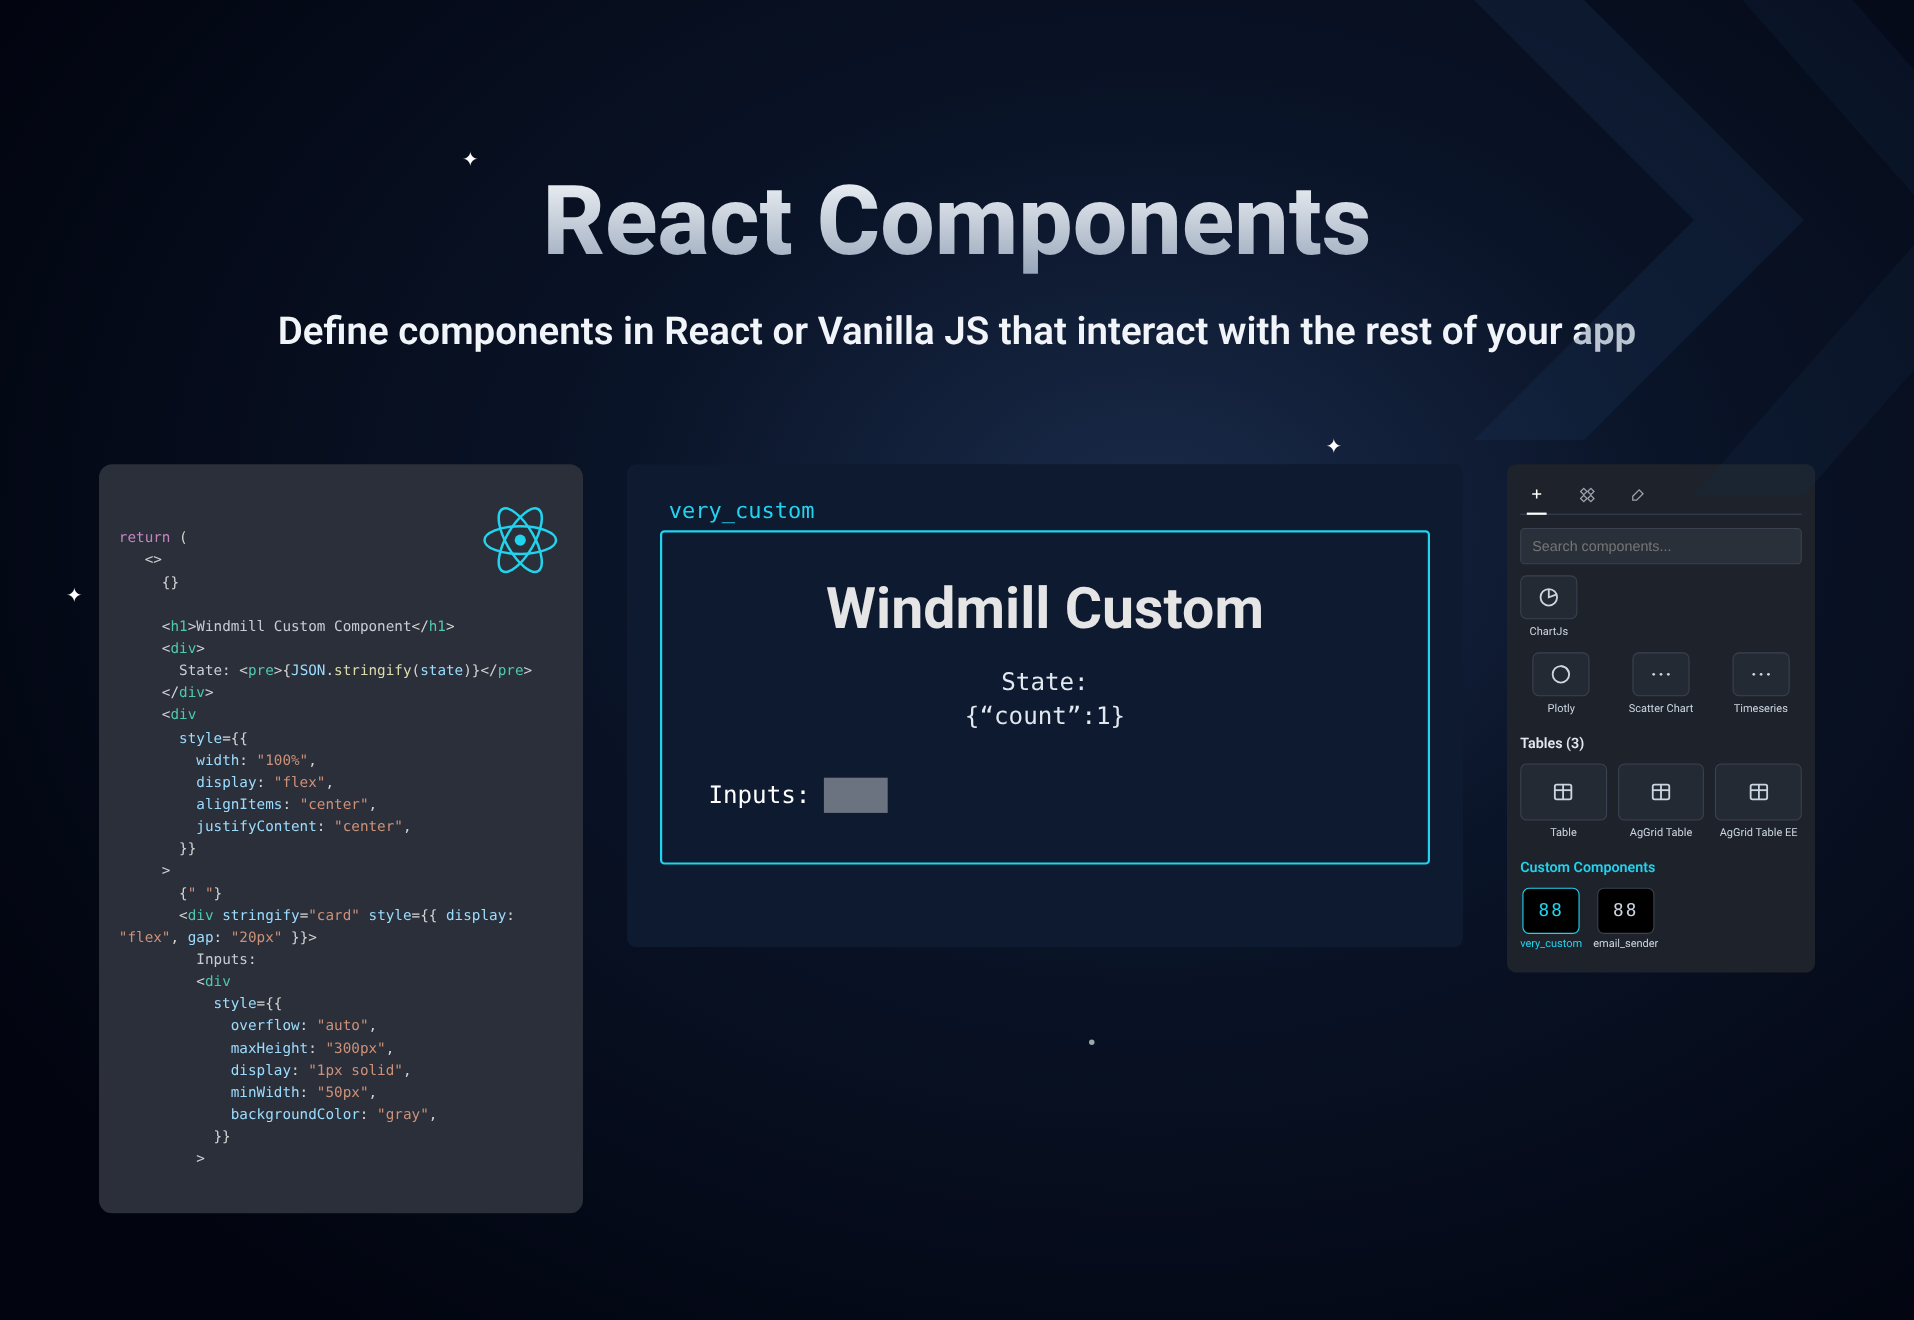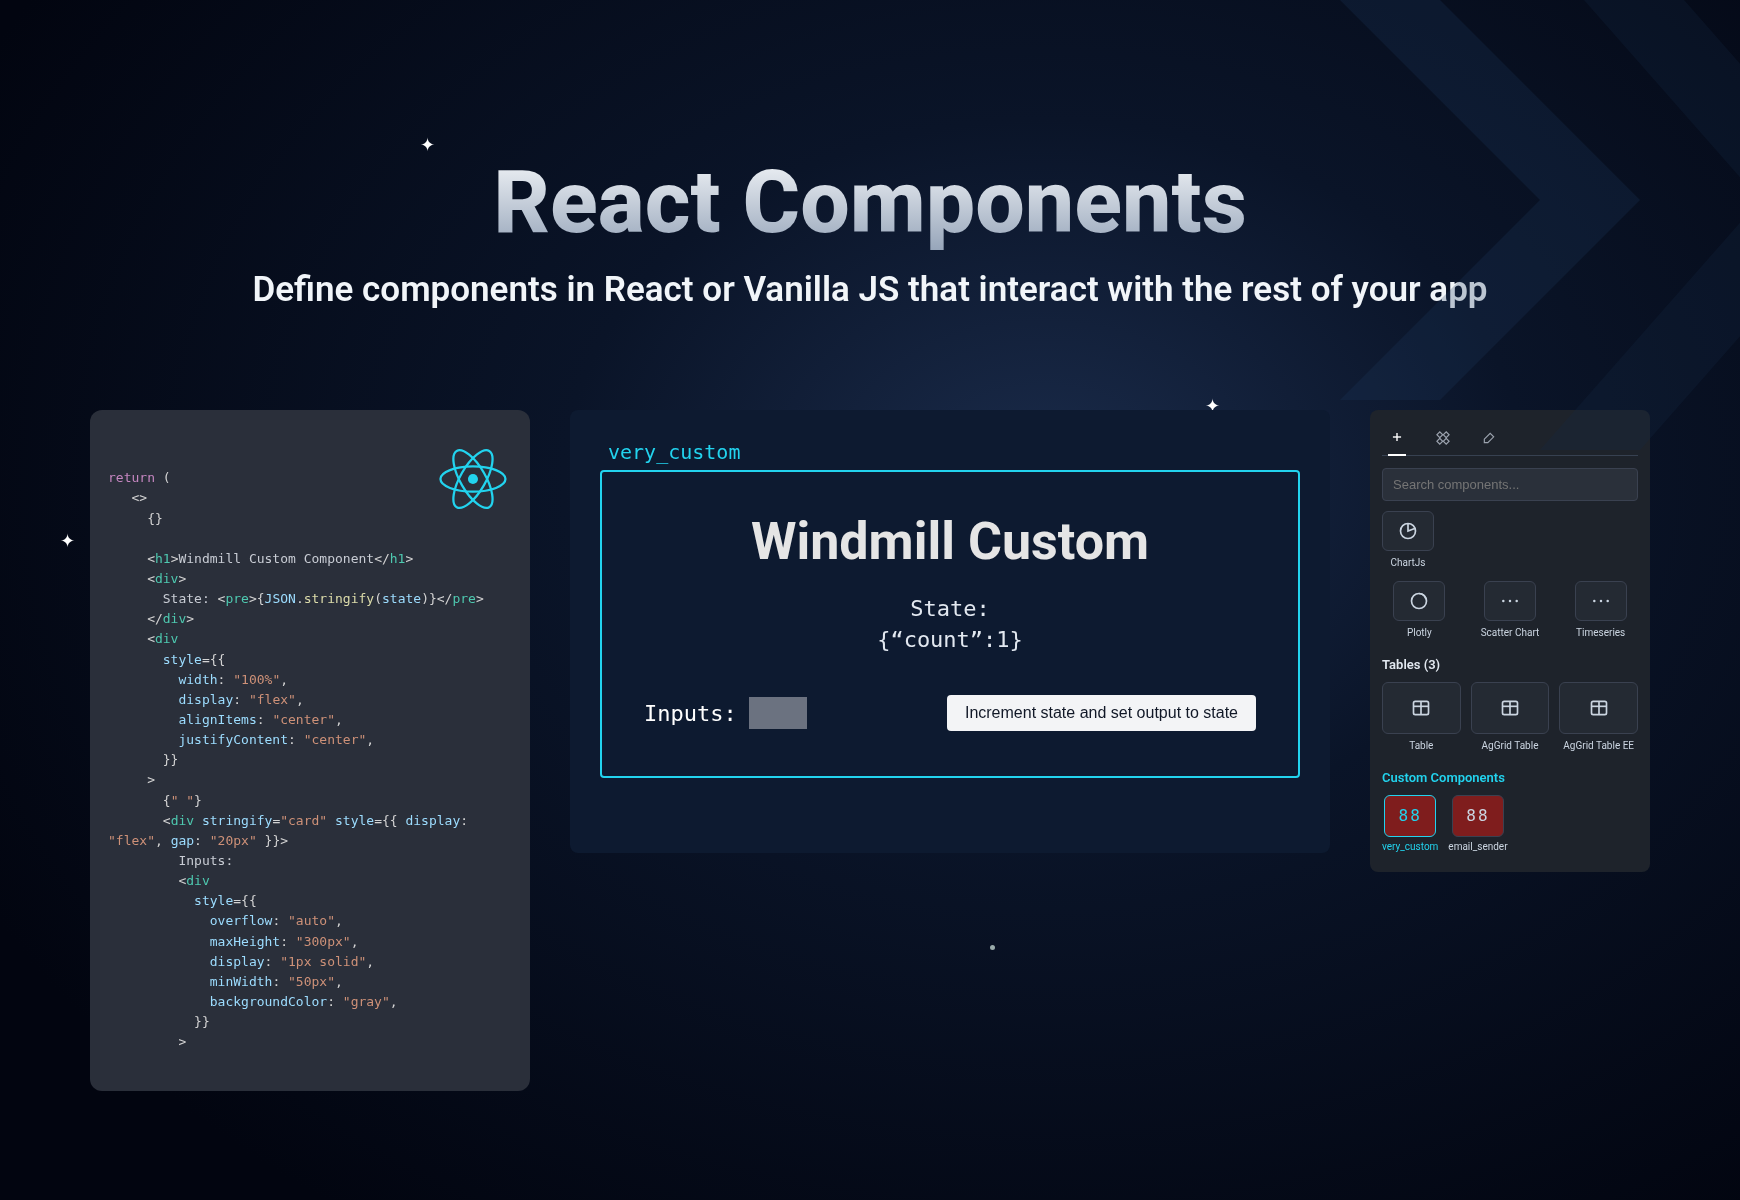--- a/index.html
+++ b/index.html
@@ -41,21 +41,21 @@
   margin-top: 150px;
   font-size: 88px;
   font-weight: 800;
   background: linear-gradient(180deg, #f8fafc 0%, #94a3b8 100%);
   -webkit-background-clip: text;
   -webkit-text-fill-color: transparent;
   background-clip: text;
 }
 .hero-sub {
   text-align: center;
-  margin-top: 16px;
+  margin-top: 28px;
   font-size: 35px;
   font-weight: 600;
   color: #f1f5f9;
 }
 
 .panels {
   display: flex;
   gap: 40px;
   margin: 100px 90px 0 90px;
   align-items: flex-start;
@@ -261,21 +261,21 @@
   height: 42px;
   border: 1px solid #3a4150;
   border-radius: 6px;
   display: flex;
   align-items: center;
   justify-content: center;
   font-family: monospace;
   font-size: 16px;
   letter-spacing: 2px;
   margin: 0 auto 4px auto;
-  background:#7f1d1d;
+  background:#000000;
 }
 .cust-item.active .cust-icon { border-color: #22d3ee; color:#22d3ee; }
 .cust-item.active .cust-cap { color: #22d3ee; }
 .cust-cap { font-size: 10px; color:#cbd5e1;}
 </style>
 </head>
 <body>
 
 <div class="bg-chevron">
 <svg viewBox="0 0 800 800">
@@ -345,21 +345,20 @@
       </h2>
       <div class="state-block">
         <div>State:</div>
         <div>{“count”:1}</div>
       </div>
       <div class="comp-row">
         <div class="inputs-area">
           <span class="inputs-label">Inputs:</span>
           <div class="inputs-box"></div>
         </div>
-        <button class="inc-btn">Increment state and set output to state</button>
       </div>
     </div>
   </div>
 
   <div class="comp-sidebar">
     <div class="tab-row">
       <div class="tab active">
         <svg width="14" height="14" viewBox="0 0 24 24" fill="none" stroke="currentColor" stroke-width="2.4">
             <line x1="12" y1="5" x2="12" y2="19"></line>
             <line x1="5" y1="12" x2="19" y2="12"></line>

